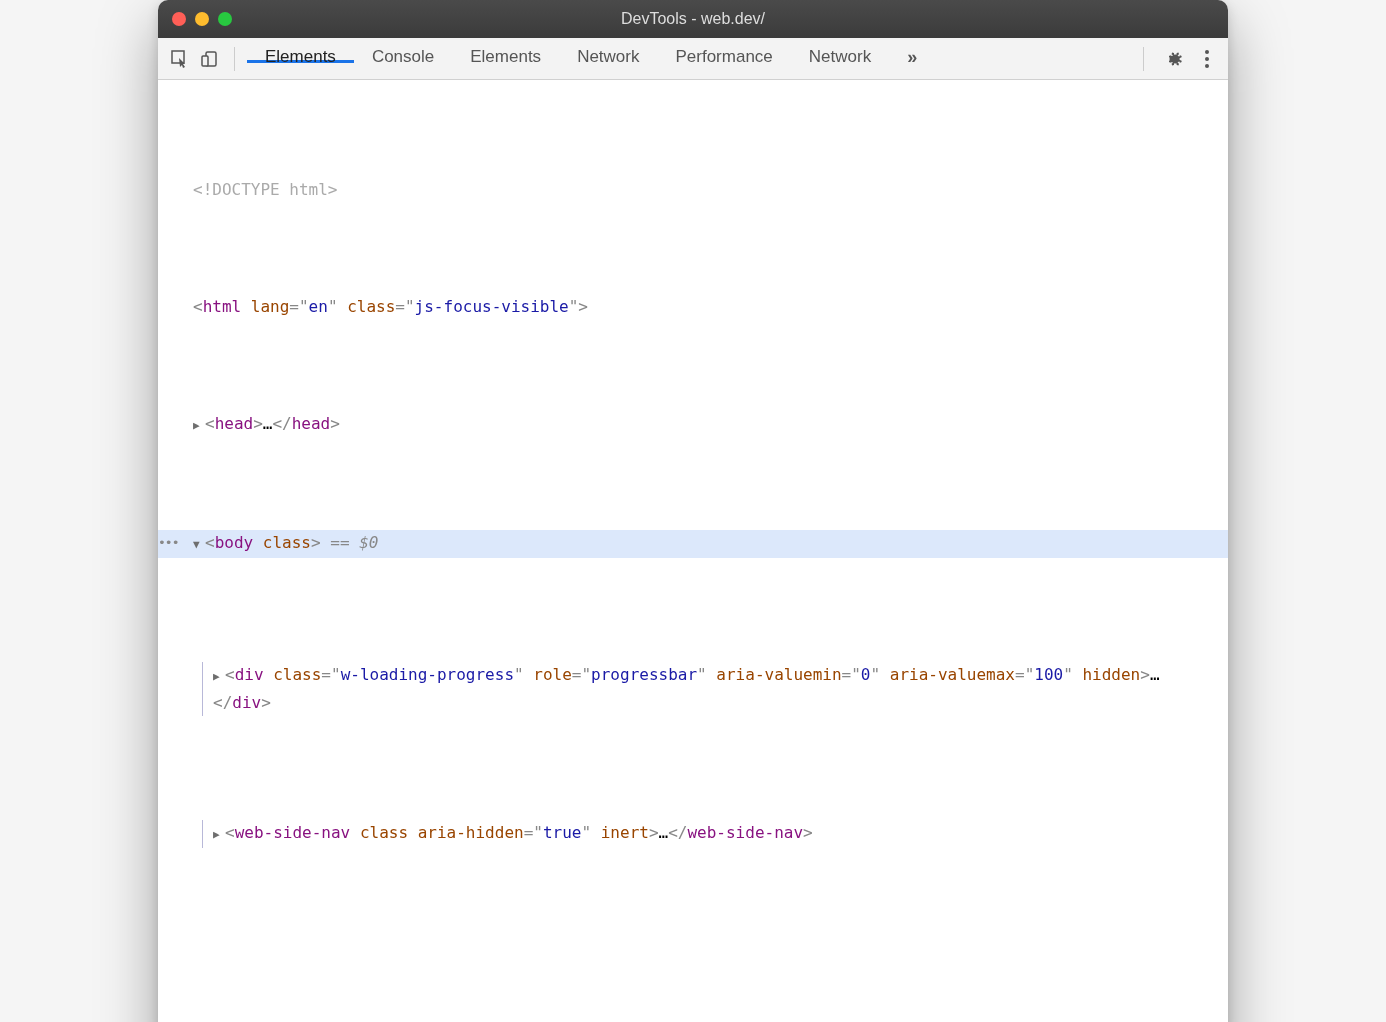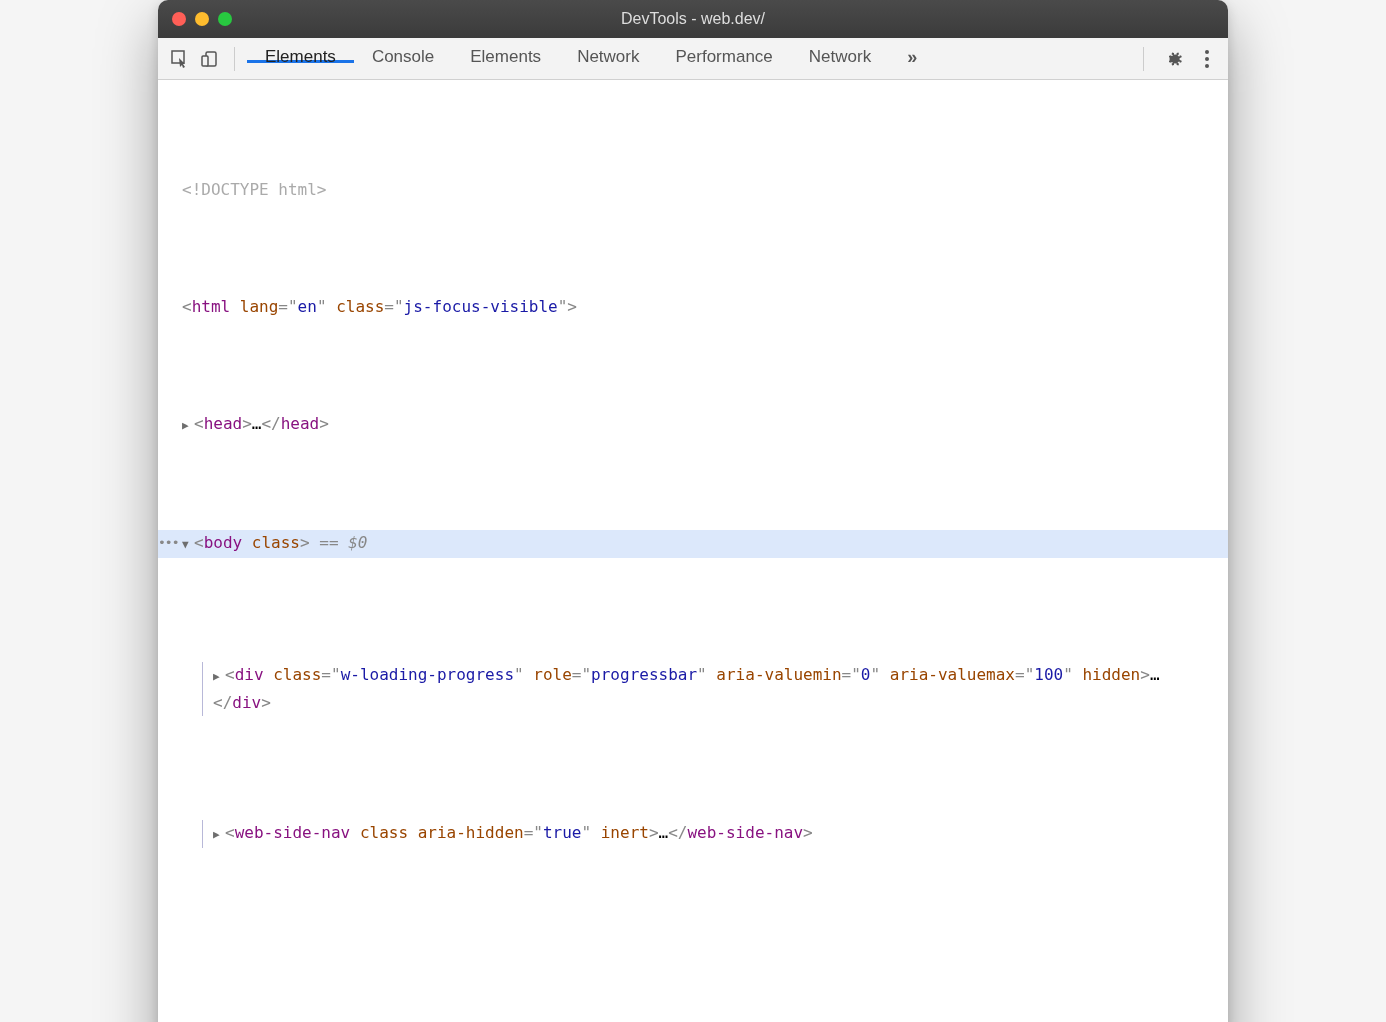--- a/index.html
+++ b/index.html
@@ -77,21 +77,21 @@
 
   .dom {
     font-family: Menlo, Consolas, monospace;
     font-size: 16px;
     line-height: 26px;
     padding: 6px 0;
     white-space: pre;
     overflow-x: auto;
   }
   .dom-line { padding: 0 12px; }
-  .dom-line.indent1 { padding-left: 24px; margin-top: 39px; }
+  .dom-line.indent1 { padding-left: 35px; margin-top: 39px; }
   .dom-line.indent2b { padding-left: 54px; border-left: 1px solid #b8b8d8; margin-left: 44px; padding-left: 10px; }
   .dom-line.selected { background: #dce8fb; position: relative; }
   .dom-line.selected::before {
     content: "•••"; position:absolute; left:0px; top:0; color:#888; font-size:13px; letter-spacing:-1px;
   }
   .arrow { color:#6e6e6e; display:inline-block; width:12px; }
   .arrow.right::before { content:"▶"; font-size:11px; }
   .arrow.down::before { content:"▼"; font-size:11px; }
   .punct { color:#888; }
   .doctype { color:#aaa; }

